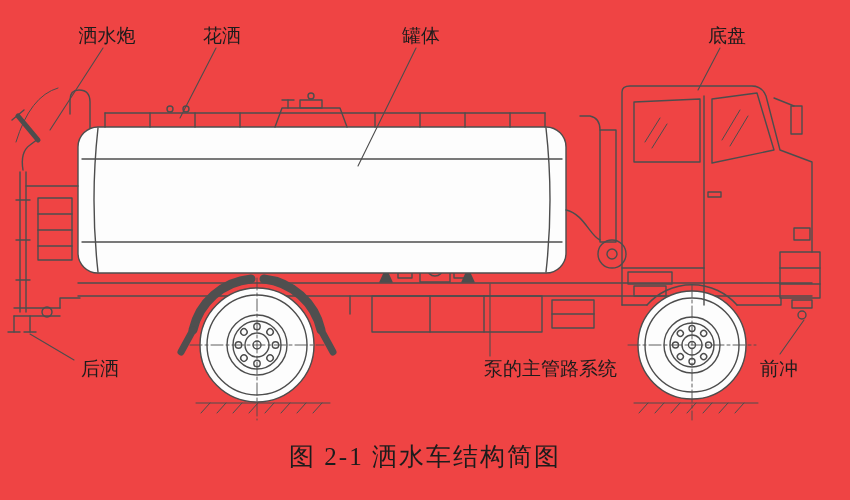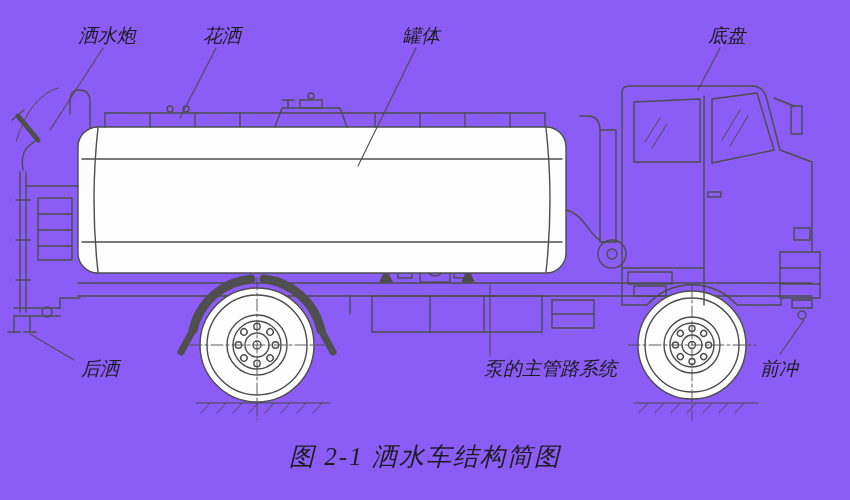--- a/index.html
+++ b/index.html
@@ -1,22 +1,21 @@
 <!DOCTYPE html>
 <html><head>
 <meta charset="utf-8">
 <style>
   html,body{margin:0;padding:0;background:#ffffff;}
   .canvas{
     position:relative;
     width:850px;height:500px;
-    background:#8b5cf6;
+    background:#ef4444;
     overflow:hidden;
     font-family:"Liberation Serif", serif;
-    font-style:italic;
   }
   svg{display:block;}
   text{
     font-family:"Liberation Serif", serif;
     fill:#1c1c1c;
   }
   .part-label{font-size:19px;}
   .caption{font-size:25px;letter-spacing:2px;}
 </style>
 </head>

